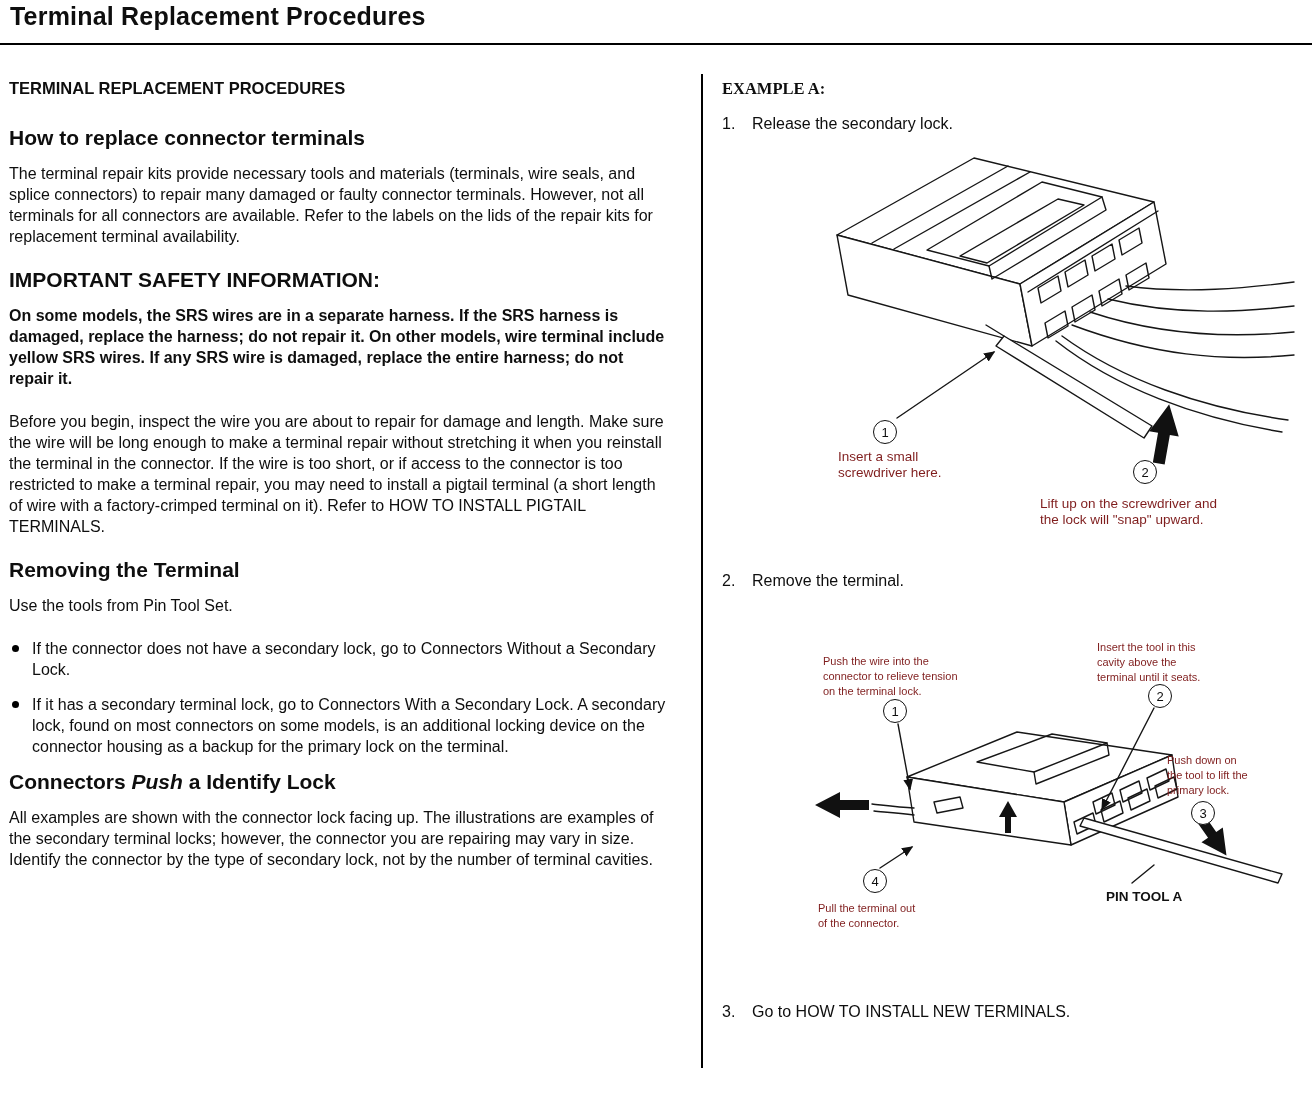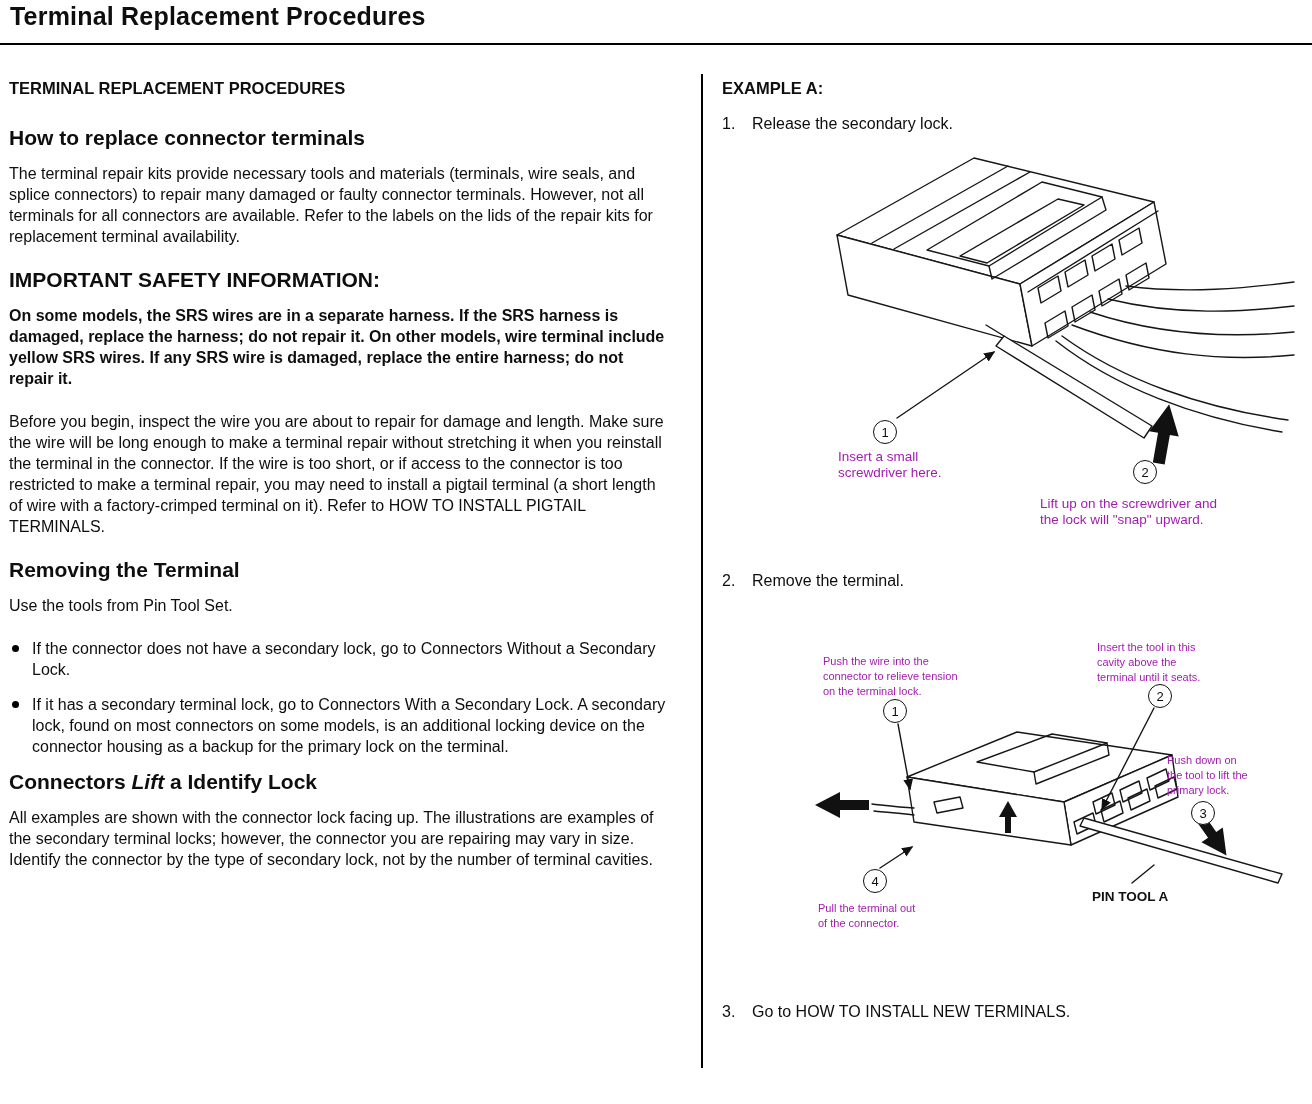--- a/index.html
+++ b/index.html
@@ -31,21 +31,21 @@
   .fig1 { height:422px; margin:0 0 8px; }
   .fig2 { height:390px; margin:6px 0 0; }
   .step-last { margin-top:14px; }
   .figure svg { position:absolute; left:0; top:0; }
 
   .co-circle {
     position:absolute; width:24px; height:24px; box-sizing:border-box;
     border:1.6px solid #111; border-radius:50%; background:#fff;
     display:flex; align-items:center; justify-content:center; font-size:13px;
   }
-  .co-label { position:absolute; white-space:pre-line; font-size:13.5px; line-height:16px; color:#a21caf; }
+  .co-label { position:absolute; white-space:pre-line; font-size:13.5px; line-height:16px; color:#7f1d1d; }
   .fig2 .co-label { font-size:11px; line-height:15px; }
   .pin-tool-label { position:absolute; font-size:13.5px; font-weight:bold; color:#111; }
 </style>
 </head>
 <body>
 
 <div class="page">
 
   <h1 class="page-title">Terminal Replacement Procedures</h1>
   <div class="title-rule"></div>
@@ -66,26 +66,26 @@
 
     <div class="bullet">
       <span class="dot"></span>
       <p>If the connector does not have a secondary lock, go to Connectors Without a Secondary Lock.</p>
     </div>
     <div class="bullet">
       <span class="dot"></span>
       <p>If it has a secondary terminal lock, go to Connectors With a Secondary Lock. A secondary lock, found on most connectors on some models, is an additional locking device on the connector housing as a backup for the primary lock on the terminal.</p>
     </div>
 
-    <h3 class="h-sub"><span>Connectors </span><span class="it">Lift</span><span> a Identify Lock</span></h3>
+    <h3 class="h-sub"><span>Connectors </span><span class="it">Push</span><span> a Identify Lock</span></h3>
     <p class="body">All examples are shown with the connector lock facing up. The illustrations are examples of the secondary terminal locks; however, the connector you are repairing may vary in size. Identify the connector by the type of secondary lock, not by the number of terminal cavities.</p>
   </div>
 
   <div class="col-right">
-    <h2 class="h-sec" style="margin-bottom:14px;">EXAMPLE A:</h2>
+    <h2 class="h-sec" style="margin-bottom:14px;font-family:Liberation Serif, serif;">EXAMPLE A:</h2>
 
     <div class="step">
       <span class="step-num">1.</span>
       <span>Release the secondary lock.</span>
     </div>
 
     <div class="figure fig1">
       <svg viewBox="0 0 578 422" width="578" height="422">
         <defs>
           <path id="cav1" d="M0 0 l20 -12 l3 15 l-20 12 z"></path>
@@ -196,21 +196,21 @@
 connector to relieve tension
 on the terminal lock.</div>
       <div class="co-label" style="left:375px; top:43px;">Insert the tool in this
 cavity above the
 terminal until it seats.</div>
       <div class="co-label" style="left:445px; top:156px;">Push down on
 the tool to lift the
 primary lock.</div>
       <div class="co-label" style="left:96px; top:304px;">Pull the terminal out
 of the connector.</div>
-      <div class="pin-tool-label" style="left:350px; top:289px;padding-left:20px;">PIN TOOL A</div>
+      <div class="pin-tool-label" style="left:364px; top:289px;padding-left:20px;">PIN TOOL A</div>
       <div class="co-circle" style="left:161px; top:102px;">
           <span>1</span>
         </div>
       <div class="co-circle" style="left:426px; top:87px;">
           <span>2</span>
         </div>
       <div class="co-circle" style="left:469px; top:204px;">
           <span>3</span>
         </div>
       <div class="co-circle" style="left:141px; top:272px;">

